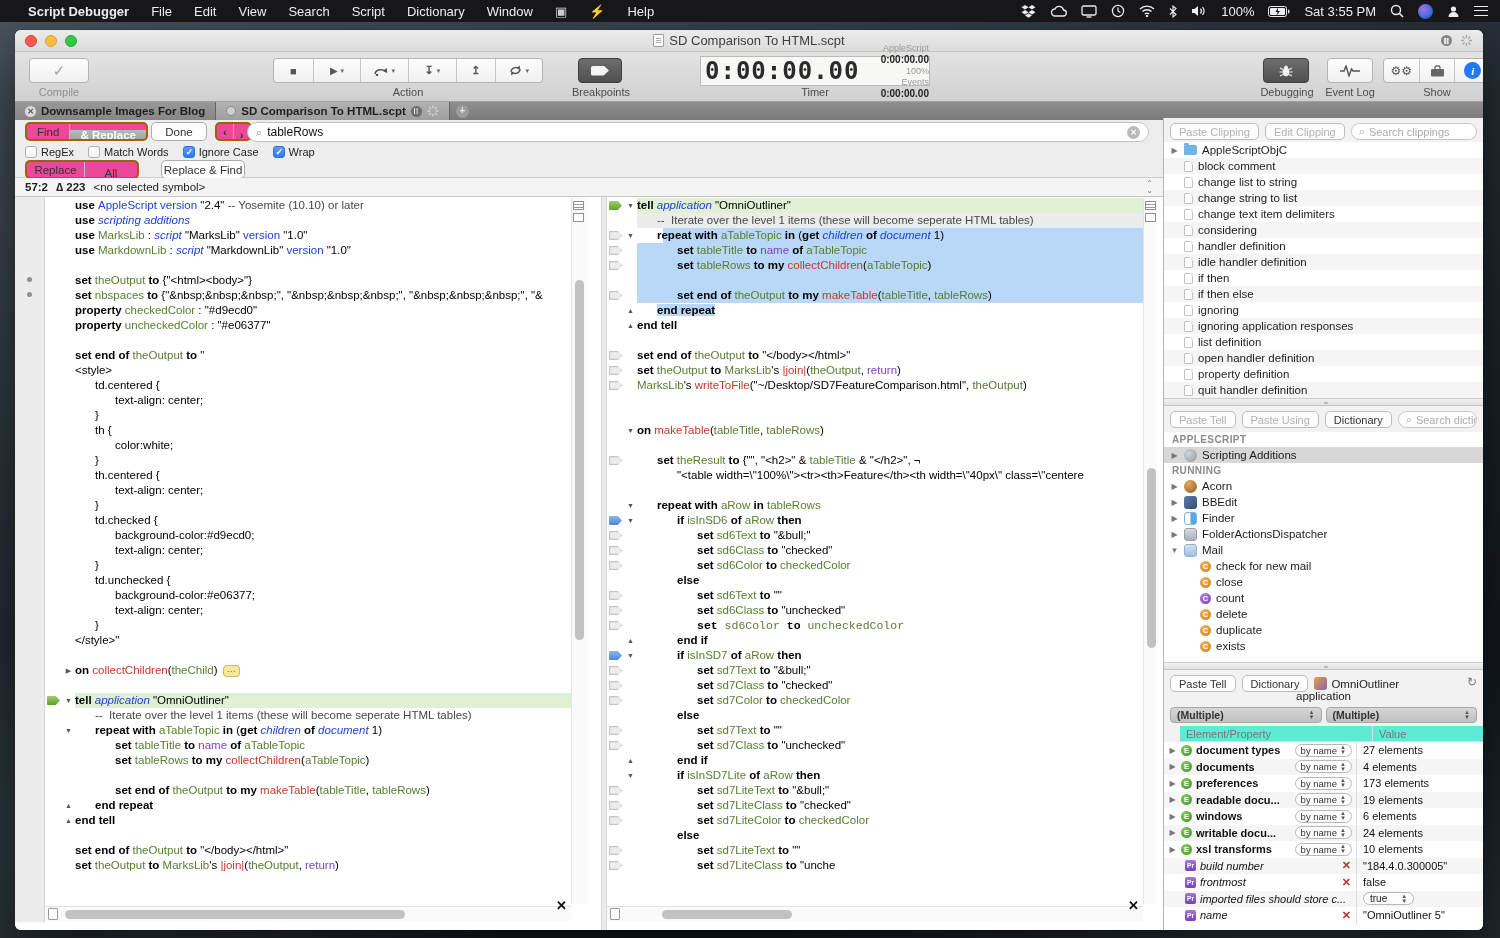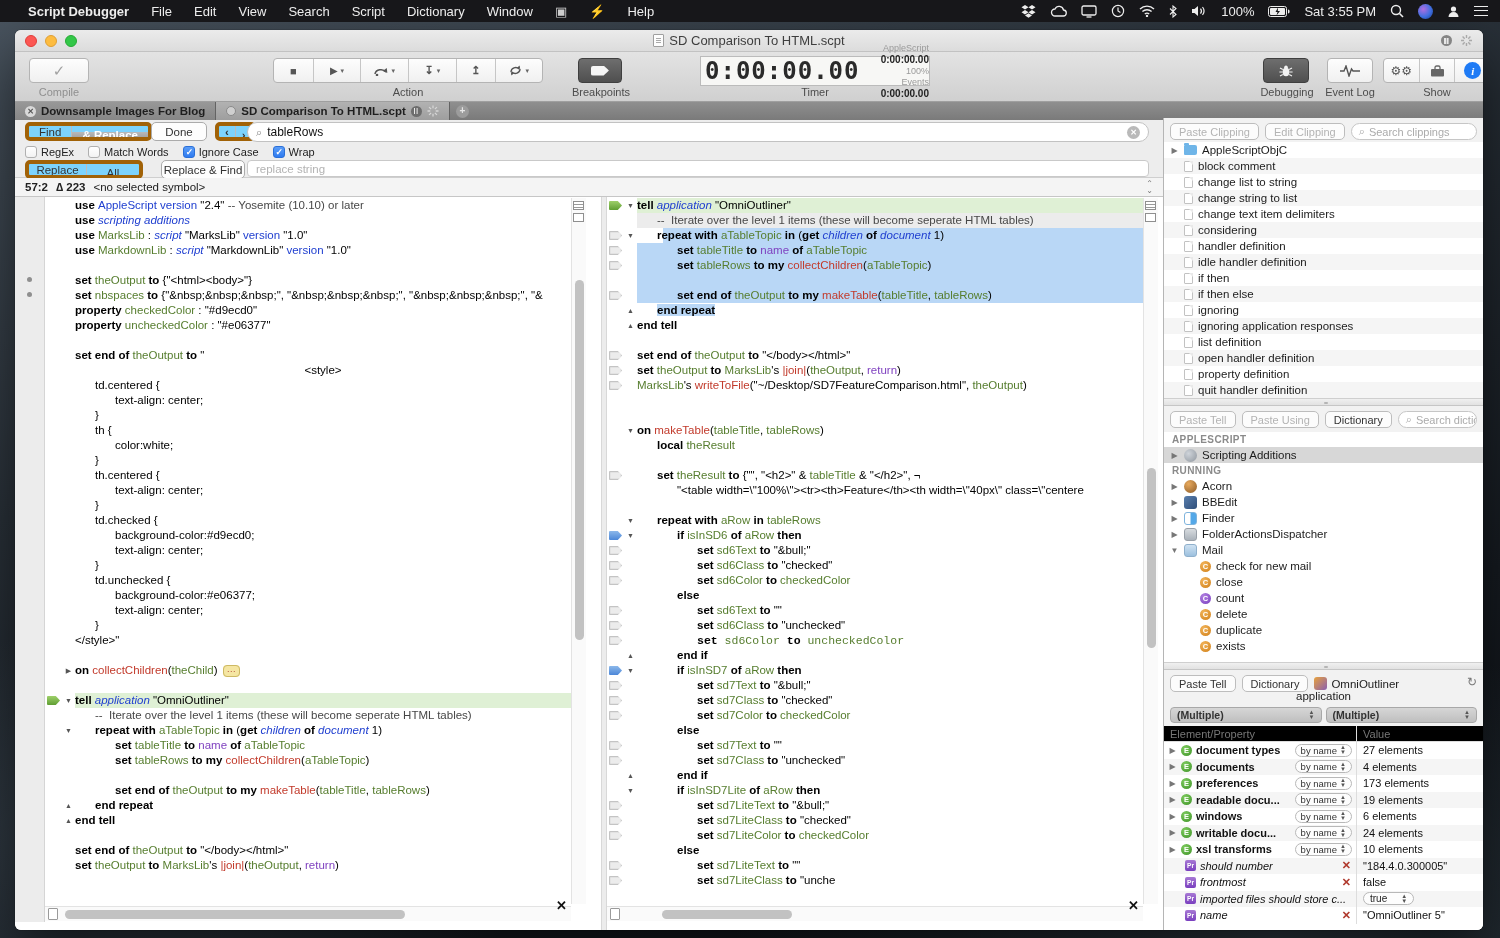--- a/index.html
+++ b/index.html
@@ -63,21 +63,21 @@
   .tab2{background:linear-gradient(#b2b2b2,#9e9e9e);}
   .tab-x{width:11px;height:11px;border-radius:50%;background:#d9d9d9;color:#555;font-size:8px;line-height:11px;text-align:center;font-weight:bold;}
   .tab-doc{width:10px;height:10px;border-radius:50%;background:#cfcfcf;border:1px solid #8a8a8a;}
   .tab-plus{width:13px;height:13px;border-radius:50%;background:#9c9c9c;color:#e6e6e6;font-size:10px;line-height:12px;
     text-align:center;align-self:center;margin-left:6px;font-weight:bold;}
   .spin{color:#d9d9d9;font-size:10px;}
   .pausec{width:11px;height:11px;border-radius:50%;background:#6d6d6d;position:relative;}
   .pausec:before{content:"";position:absolute;left:3px;top:2.5px;width:1.6px;height:6px;background:#e8e8e8;box-shadow:2.6px 0 0 #e8e8e8;}
   
   .findbar{position:absolute;top:90px;left:0;width:1148px;height:58px;background:#ededed;border-bottom:1px solid #cfcfcf;}
-  .fseg{position:absolute;display:flex;height:19px;border:4px solid #a16207;border-radius:5px;overflow:hidden;font-size:11.5px;background:#7dd3fc;}
+  .fseg{position:absolute;display:flex;height:19px;border:2px solid #a16207;border-radius:5px;overflow:hidden;font-size:11.5px;background:#ec4899;}
   .fseg>span{display:flex;align-items:center;justify-content:center;padding:0 10px;color:#333;border-right:1px solid #bdbdbd;}
   .fseg>span:last-child{border-right:none;margin-top:6px;}
   .fseg .sel{background:linear-gradient(#b9b9b9,#a5a5a5);color:#fff;font-weight:bold;}
   .fbtn{position:absolute;height:19px;border:1px solid #ababab;border-radius:5px;background:#fdfdfd;font-size:11.5px;
     display:flex;align-items:center;justify-content:center;color:#333;}
   .searchfield{position:absolute;left:232px;top:2px;width:902px;height:20px;border:1px solid #c2c2c2;border-radius:10px;
     background:#fff;display:flex;align-items:center;padding:0 8px;font-size:12px;color:#111;gap:5px;}
   .searchfield .mag{color:#8a8a8a;font-size:11px;}
   .clearx{margin-left:auto;width:13px;height:13px;border-radius:50%;background:#b9b9b9;color:#fff;font-size:8px;
     line-height:13px;text-align:center;font-weight:bold;}
@@ -166,21 +166,21 @@
   .cicon.c2{background:radial-gradient(circle at 35% 30%,#b07fe0,#7a3fbf);}
   .eicon{width:11px;height:11px;border-radius:50%;background:radial-gradient(circle at 35% 30%,#7ecb5e,#3f9428);color:#fff;
     font-size:7.5px;font-weight:bold;display:flex;align-items:center;justify-content:center;flex:none;}
   .picon{width:11px;height:11px;border-radius:2px;background:linear-gradient(#a779d4,#7a3fbf);color:#fff;font-size:6.5px;
     font-weight:bold;display:flex;align-items:center;justify-content:center;flex:none;}
   
   .xhdr2{position:absolute;left:0;right:0;text-align:center;font-size:11.5px;color:#222;}
   .mselect{height:16px;border-radius:4px;background:linear-gradient(#d6d6d6,#bfbfbf);border:1px solid #a8a8a8;
     font-size:10.5px;font-weight:bold;color:#333;display:flex;align-items:center;padding:0 6px;flex:1;justify-content:space-between;}
   .updn{font-size:6px;line-height:5px;color:#555;text-align:center;}
-  .xcolhdr{position:absolute;left:0;right:0;height:16px;font-size:11px;color:#777;display:flex;align-items:center;background:#000000;
+  .xcolhdr{position:absolute;left:16px;right:0;height:16px;font-size:11px;color:#777;display:flex;align-items:center;background:#5eead4;
     border-bottom:1px solid #ddd;}
   .xrows{position:absolute;left:0;right:0;bottom:0;background:#fff;overflow:hidden;}
   .xrow{height:16.5px;display:flex;align-items:center;font-size:11px;color:#111;position:relative;}
   .xrow:nth-child(even){background:#f5f5f5;}
   .xname{width:192px;flex:none;display:flex;align-items:center;gap:4px;padding-left:4px;overflow:hidden;white-space:nowrap;}
   .xval{flex:1;border-left:1px solid #ddd;padding-left:6px;display:flex;align-items:center;height:100%;white-space:nowrap;overflow:hidden;}
   .byname{margin-left:auto;margin-right:4px;height:13px;border:1px solid #b8b8b8;border-radius:7px;background:#fdfdfd;
     font-size:9.5px;color:#333;display:flex;align-items:center;gap:3px;padding:0 5px;flex:none;}
   .redx{margin-left:auto;margin-right:5px;color:#b03a2e;font-weight:bold;font-size:11px;flex:none;}
   .xrow .bold{font-weight:bold;}
@@ -403,23 +403,20 @@
         <span><span class="cb"></span><span>RegEx</span></span>
         <span><span class="cb"></span><span>Match Words</span></span>
         <span><span class="cb on"></span><span>Ignore Case</span></span>
         <span><span class="cb on"></span><span>Wrap</span></span>
       </span>
     <span class="fseg" style="left:10px;top:40px;">
       <span style="width:58px;">Replace</span>
       <span style="width:52px;">All</span>
     </span>
     <span class="fbtn" style="left:146px;top:40px;width:84px;">Replace &amp; Find</span>
-    <span class="replacefield">
-        <span>replace string</span>
-      </span>
   </div>
 
   <div class="statusline">
     <b>57:2</b>
     <b>∆ 223</b>
     <span>&lt;no selected symbol&gt;</span>
     <span class="sym-stepper">⌃<br>⌄</span>
   </div>
 
   <div class="codearea">
@@ -433,21 +430,21 @@
         <div class="cl"><span class="gm"></span><span class="gf"></span><span class="lt" style="padding-left: 0px;"><span><span class="sg-k">use </span><span class="sg-bi">scripting additions</span></span></span></div>
         <div class="cl"><span class="gm"></span><span class="gf"></span><span class="lt" style="padding-left: 0px;"><span><span class="sg-k">use </span><span class="sg-v">MarksLib</span><span class="sg-t"> : </span><span class="sg-bi">script</span><span class="sg-t"> "MarksLib" </span><span class="sg-b">version</span><span class="sg-t"> "1.0"</span></span></span></div>
         <div class="cl"><span class="gm"></span><span class="gf"></span><span class="lt" style="padding-left: 0px;"><span><span class="sg-k">use </span><span class="sg-v">MarkdownLib</span><span class="sg-t"> : </span><span class="sg-bi">script</span><span class="sg-t"> "MarkdownLib" </span><span class="sg-b">version</span><span class="sg-t"> "1.0"</span></span></span></div>
         <div class="cl"><span class="gm"></span><span class="gf"></span><span class="lt" style="padding-left: 0px;"><span></span></span></div>
         <div class="cl"><span class="gm"></span><span class="gf"></span><span class="lt" style="padding-left: 0px;"><span><span class="sg-k">set </span><span class="sg-v">theOutput</span><span class="sg-k"> to </span><span class="sg-t">{"&lt;html&gt;&lt;body&gt;"}</span></span></span></div>
         <div class="cl"><span class="gm"></span><span class="gf"></span><span class="lt" style="padding-left: 0px;"><span><span class="sg-k">set </span><span class="sg-v">nbspaces</span><span class="sg-k"> to </span><span class="sg-t">{"&amp;nbsp;&amp;nbsp;&amp;nbsp;", "&amp;nbsp;&amp;nbsp;&amp;nbsp;", "&amp;nbsp;&amp;nbsp;&amp;nbsp;", "&amp;</span></span></span></div>
         <div class="cl"><span class="gm"></span><span class="gf"></span><span class="lt" style="padding-left: 0px;"><span><span class="sg-k">property </span><span class="sg-v">checkedColor</span><span class="sg-t"> : "#d9ecd0"</span></span></span></div>
         <div class="cl"><span class="gm"></span><span class="gf"></span><span class="lt" style="padding-left: 0px;"><span><span class="sg-k">property </span><span class="sg-v">uncheckedColor</span><span class="sg-t"> : "#e06377"</span></span></span></div>
         <div class="cl"><span class="gm"></span><span class="gf"></span><span class="lt" style="padding-left: 0px;"><span></span></span></div>
         <div class="cl"><span class="gm"></span><span class="gf"></span><span class="lt" style="padding-left: 0px;"><span><span class="sg-k">set end of </span><span class="sg-v">theOutput</span><span class="sg-k"> to </span><span class="sg-t">"</span></span></span></div>
-        <div class="cl"><span class="gm"></span><span class="gf"></span><span class="lt" style="padding-left: 0px; text-align: center;"><span><span class="sg-t">&lt;style&gt;</span></span></span></div>
+        <div class="cl"><span class="gm"></span><span class="gf"></span><span class="lt" style="padding-left: 0px;"><span><span class="sg-t">&lt;style&gt;</span></span></span></div>
         <div class="cl"><span class="gm"></span><span class="gf"></span><span class="lt" style="padding-left: 20px;"><span><span class="sg-t">td.centered {</span></span></span></div>
         <div class="cl"><span class="gm"></span><span class="gf"></span><span class="lt" style="padding-left: 40px;"><span><span class="sg-t">text-align: center;</span></span></span></div>
         <div class="cl"><span class="gm"></span><span class="gf"></span><span class="lt" style="padding-left: 20px;"><span><span class="sg-t">}</span></span></span></div>
         <div class="cl"><span class="gm"></span><span class="gf"></span><span class="lt" style="padding-left: 20px;"><span><span class="sg-t">th {</span></span></span></div>
         <div class="cl"><span class="gm"></span><span class="gf"></span><span class="lt" style="padding-left: 40px;"><span><span class="sg-t">color:white;</span></span></span></div>
         <div class="cl"><span class="gm"></span><span class="gf"></span><span class="lt" style="padding-left: 20px;"><span><span class="sg-t">}</span></span></span></div>
         <div class="cl"><span class="gm"></span><span class="gf"></span><span class="lt" style="padding-left: 20px;"><span><span class="sg-t">th.centered {</span></span></span></div>
         <div class="cl"><span class="gm"></span><span class="gf"></span><span class="lt" style="padding-left: 40px;"><span><span class="sg-t">text-align: center;</span></span></span></div>
         <div class="cl"><span class="gm"></span><span class="gf"></span><span class="lt" style="padding-left: 20px;"><span><span class="sg-t">}</span></span></span></div>
         <div class="cl"><span class="gm"></span><span class="gf"></span><span class="lt" style="padding-left: 20px;"><span><span class="sg-t">td.checked {</span></span></span></div>
@@ -496,21 +493,20 @@
         <div class="cl"><span class="gm"><i class="dm dm-o"></i></span><span class="gf"></span><span class="lt hl-b" style="padding-left: 40px;"><span><span class="sg-k">set end of </span><span class="sg-v">theOutput</span><span class="sg-k"> to my </span><span class="sg-h">makeTable</span><span class="sg-t">(</span><span class="sg-v">tableTitle</span><span class="sg-t">, </span><span class="sg-v">tableRows</span><span class="sg-t">)</span></span></span></div>
         <div class="cl"><span class="gm"></span><span class="gf">▲</span><span class="lt" style="padding-left: 20px;"><span class="fitsel"><span class="sg-k">end repeat</span></span></span></div>
         <div class="cl"><span class="gm"></span><span class="gf">▲</span><span class="lt" style="padding-left: 0px;"><span><span class="sg-k">end tell</span></span></span></div>
         <div class="cl"><span class="gm"></span><span class="gf"></span><span class="lt" style="padding-left: 0px;"><span></span></span></div>
         <div class="cl"><span class="gm"><i class="dm dm-o"></i></span><span class="gf"></span><span class="lt" style="padding-left: 0px;"><span><span class="sg-k">set end of </span><span class="sg-v">theOutput</span><span class="sg-k"> to </span><span class="sg-t">"&lt;/body&gt;&lt;/html&gt;"</span></span></span></div>
         <div class="cl"><span class="gm"><i class="dm dm-o"></i></span><span class="gf"></span><span class="lt" style="padding-left: 0px;"><span><span class="sg-k">set </span><span class="sg-v">theOutput</span><span class="sg-k"> to </span><span class="sg-v">MarksLib</span><span class="sg-t">'s </span><span class="sg-h">|join|</span><span class="sg-t">(</span><span class="sg-v">theOutput</span><span class="sg-t">, </span><span class="sg-p">return</span><span class="sg-t">)</span></span></span></div>
         <div class="cl"><span class="gm"><i class="dm dm-o"></i></span><span class="gf"></span><span class="lt" style="padding-left: 0px;"><span><span class="sg-v">MarksLib</span><span class="sg-t">'s </span><span class="sg-h">writeToFile</span><span class="sg-t">("~/Desktop/SD7FeatureComparison.html", </span><span class="sg-v">theOutput</span><span class="sg-t">)</span></span></span></div>
         <div class="cl"><span class="gm"></span><span class="gf"></span><span class="lt" style="padding-left: 0px;"><span></span></span></div>
         <div class="cl"><span class="gm"></span><span class="gf"></span><span class="lt" style="padding-left: 0px;"><span></span></span></div>
         <div class="cl"><span class="gm"></span><span class="gf">▼</span><span class="lt" style="padding-left: 0px;"><span><span class="sg-k">on </span><span class="sg-h">makeTable</span><span class="sg-t">(</span><span class="sg-v">tableTitle</span><span class="sg-t">, </span><span class="sg-v">tableRows</span><span class="sg-t">)</span></span></span></div>
-        <div class="cl"><span class="gm"></span><span class="gf"></span><span class="lt" style="padding-left: 20px;"><span><span class="sg-k">local </span><span class="sg-v">theResult</span></span></span></div>
         <div class="cl"><span class="gm"></span><span class="gf"></span><span class="lt" style="padding-left: 0px;"><span></span></span></div>
         <div class="cl"><span class="gm"><i class="dm dm-o"></i></span><span class="gf"></span><span class="lt" style="padding-left: 20px;"><span><span class="sg-k">set </span><span class="sg-v">theResult</span><span class="sg-k"> to </span><span class="sg-t">{"", "&lt;h2&gt;" &amp; </span><span class="sg-v">tableTitle</span><span class="sg-t"> &amp; "&lt;/h2&gt;", ¬</span></span></span></div>
         <div class="cl"><span class="gm"></span><span class="gf"></span><span class="lt" style="padding-left: 40px;"><span><span class="sg-t">"&lt;table width=\"100%\"&gt;&lt;tr&gt;&lt;th&gt;Feature&lt;/th&gt;&lt;th width=\"40px\" class=\"centere</span></span></span></div>
         <div class="cl"><span class="gm"></span><span class="gf"></span><span class="lt" style="padding-left: 0px;"><span></span></span></div>
         <div class="cl"><span class="gm"></span><span class="gf">▼</span><span class="lt" style="padding-left: 20px;"><span><span class="sg-k">repeat with </span><span class="sg-v">aRow</span><span class="sg-k"> in </span><span class="sg-v">tableRows</span></span></span></div>
         <div class="cl"><span class="gm"><i class="dm dm-b"></i></span><span class="gf">▼</span><span class="lt" style="padding-left: 40px;"><span><span class="sg-k">if </span><span class="sg-v">isInSD6</span><span class="sg-k"> of </span><span class="sg-v">aRow</span><span class="sg-k"> then</span></span></span></div>
         <div class="cl"><span class="gm"><i class="dm dm-o"></i></span><span class="gf"></span><span class="lt" style="padding-left: 60px;"><span><span class="sg-k">set </span><span class="sg-v">sd6Text</span><span class="sg-k"> to </span><span class="sg-t">"&amp;bull;"</span></span></span></div>
         <div class="cl"><span class="gm"><i class="dm dm-o"></i></span><span class="gf"></span><span class="lt" style="padding-left: 60px;"><span><span class="sg-k">set </span><span class="sg-v">sd6Class</span><span class="sg-k"> to </span><span class="sg-t">"checked"</span></span></span></div>
         <div class="cl"><span class="gm"><i class="dm dm-o"></i></span><span class="gf"></span><span class="lt" style="padding-left: 60px;"><span><span class="sg-k">set </span><span class="sg-v">sd6Color</span><span class="sg-k"> to </span><span class="sg-v">checkedColor</span></span></span></div>
         <div class="cl"><span class="gm"></span><span class="gf"></span><span class="lt" style="padding-left: 40px;"><span><span class="sg-k">else</span></span></span></div>
@@ -826,21 +822,21 @@
               <span>by name</span>
               <span class="updn">▲<br>▼</span>
             </span>
           </span>
           <span class="xval">10 elements</span>
         </div>
         <div class="xrow">
           <span class="xname">
             <span style="width: 13px; flex: 0 0 auto;"></span>
             <span class="picon">Pr</span>
-            <span class="ital">should number</span>
+            <span class="ital">build number</span>
             <span class="redx">✕</span>
           </span>
           <span class="xval">"184.4.0.300005"</span>
         </div>
         <div class="xrow">
           <span class="xname">
             <span style="width: 13px; flex: 0 0 auto;"></span>
             <span class="picon">Pr</span>
             <span class="ital">frontmost</span>
             <span class="redx">✕</span>

